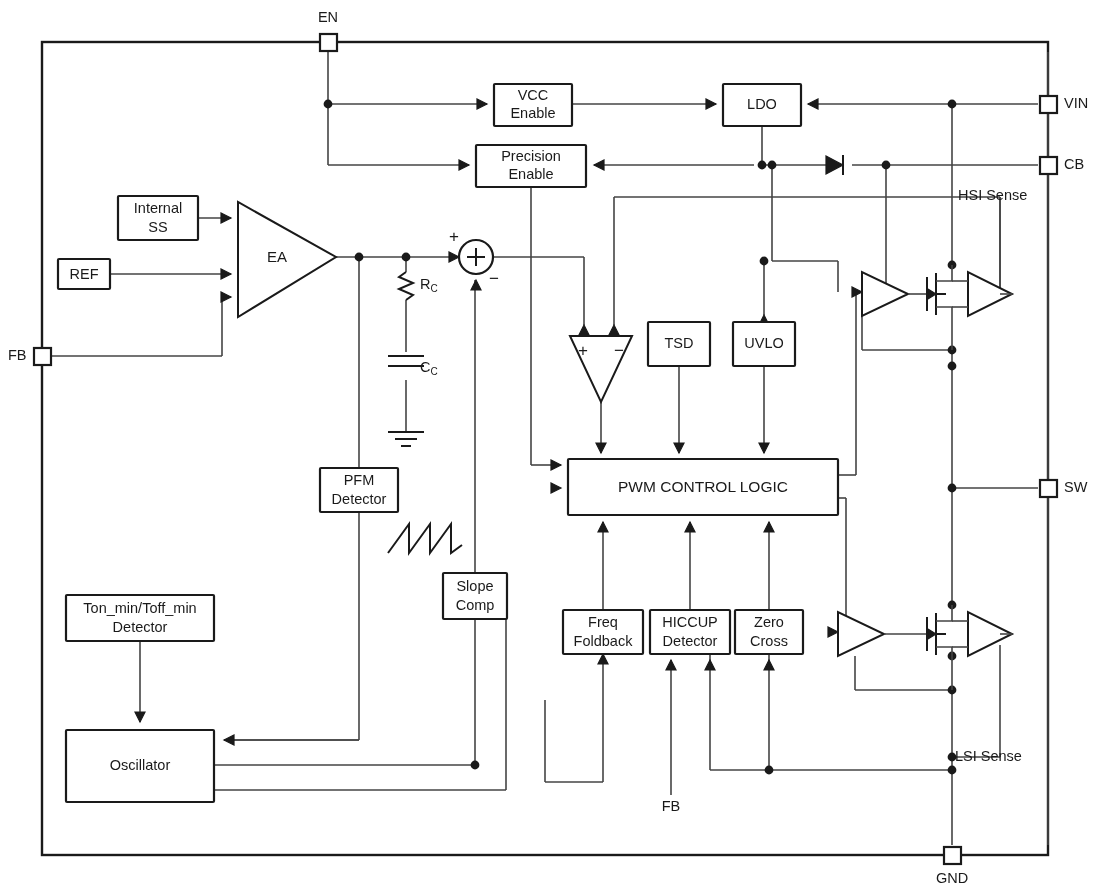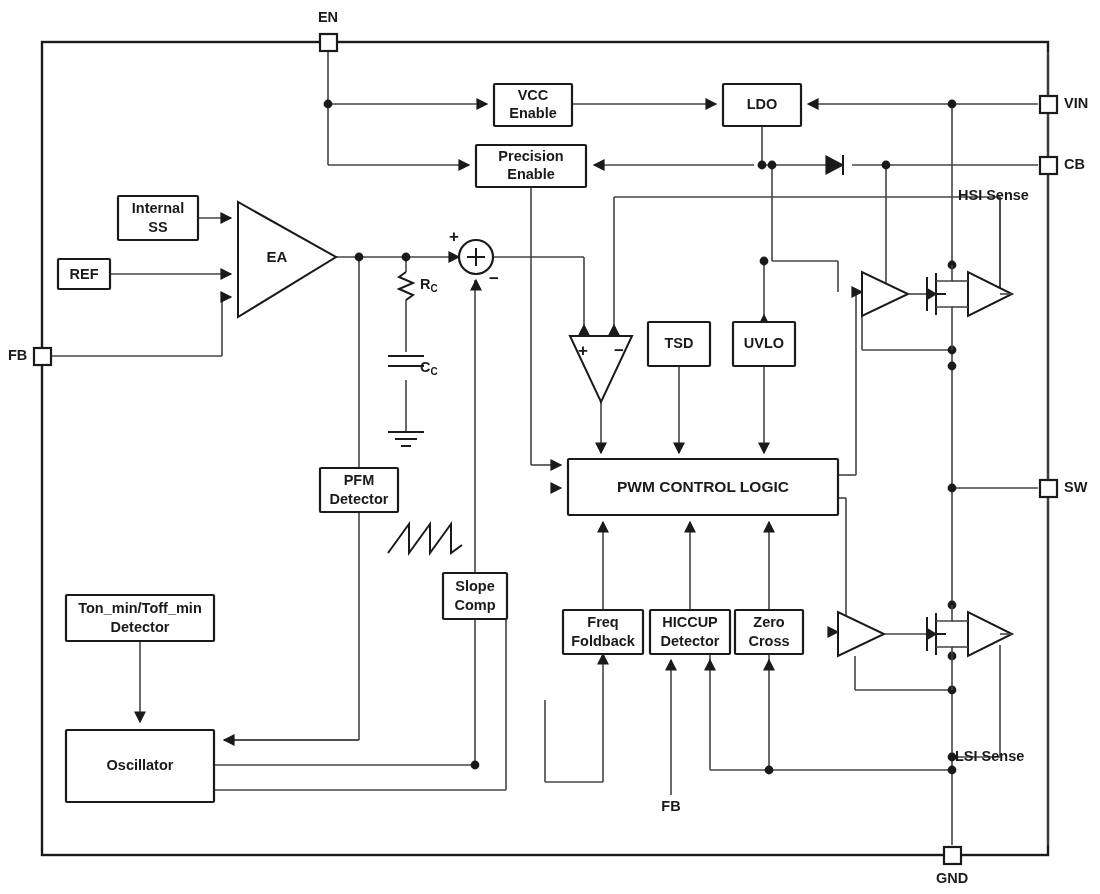--- a/index.html
+++ b/index.html
@@ -1,18 +1,18 @@
 <!DOCTYPE html>
 <html><head>
 <meta charset="utf-8">
 <style>
   html,body{margin:0;padding:0;background:#ffffff;}
   body{width:1100px;height:894px;overflow:hidden;
        font-family:"Liberation Sans","DejaVu Sans",sans-serif;}
-  #diagram-root{position:relative;width:899px;height:894px;background:#fff;font-weight:bold;}
+  #diagram-root{position:relative;width:899px;height:894px;background:#fff;}
   svg{display:block;}
   .blk{fill:#ffffff;stroke:#1a1a1a;stroke-width:2.2;}
   .pin{fill:#ffffff;stroke:#1a1a1a;stroke-width:2.2;}
   .wire{stroke:#444444;stroke-width:1.6;fill:none;}
   .border{stroke:#1a1a1a;stroke-width:2.4;fill:none;}
   .sym{fill:none;stroke:#1a1a1a;stroke-width:2.0;}
   .symf{fill:#1a1a1a;stroke:#1a1a1a;stroke-width:1.2;}
   .dot{fill:#1a1a1a;}
   .tri{fill:#ffffff;stroke:#1a1a1a;stroke-width:2.0;}
   text{font-family:"Liberation Sans","DejaVu Sans",sans-serif;fill:#1a1a1a;}

